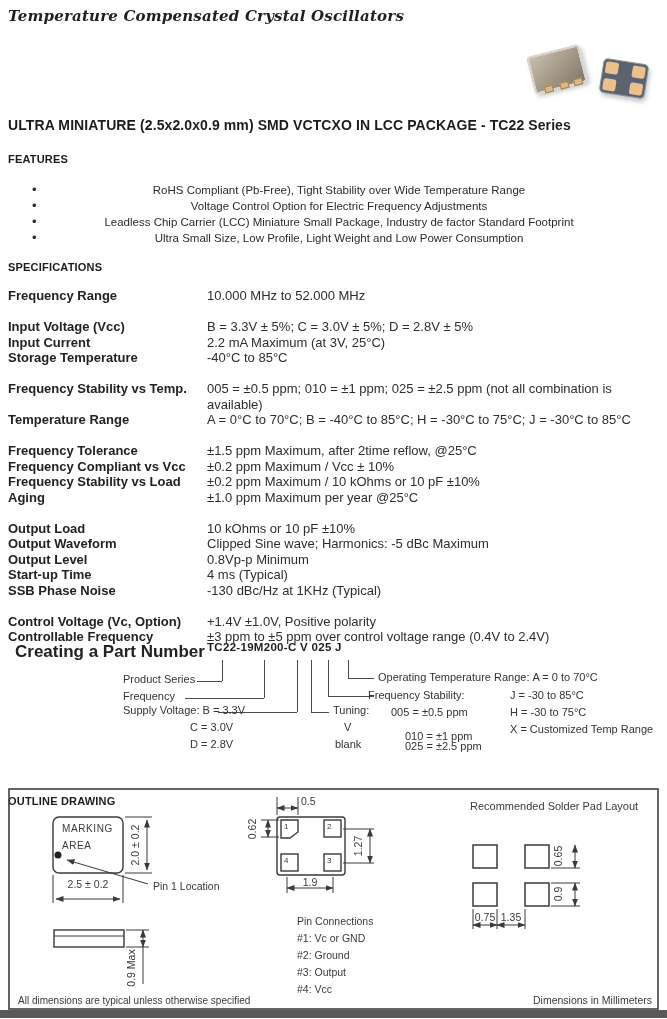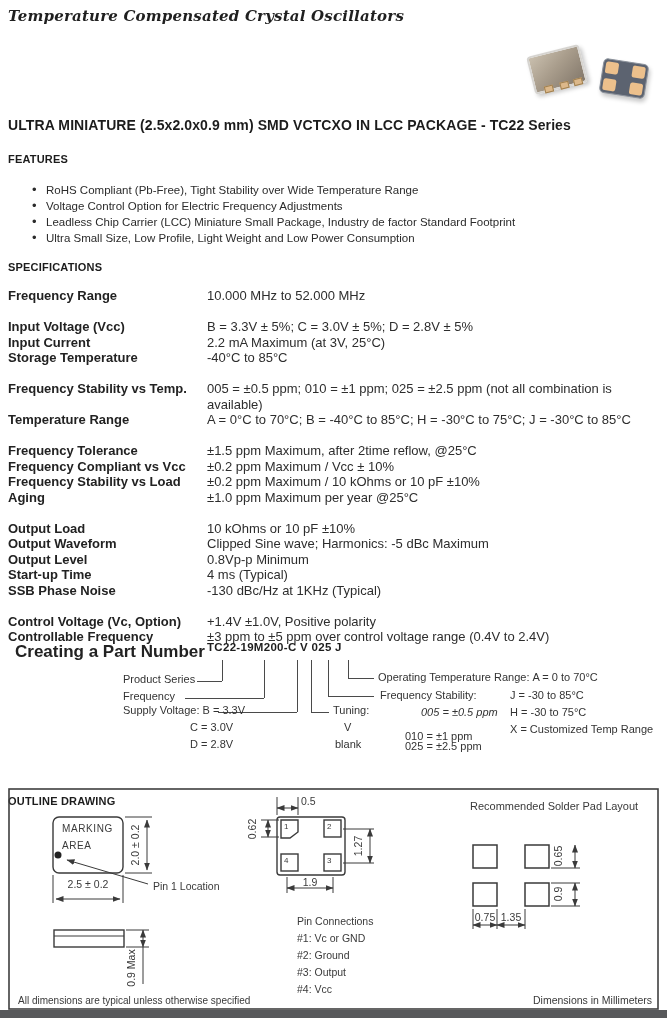--- a/index.html
+++ b/index.html
@@ -4,21 +4,21 @@
 <style>
   html,body{margin:0;padding:0;background:#e9e9e9;}
   .page{position:relative;width:667px;height:1019px;background:#ffffff;margin:0 auto;
         font-family:"Liberation Sans",sans-serif;color:#2b2b2b;overflow:hidden;padding-left:44px;}
   .abs{position:absolute;}
   .doc-title{left:8px;top:7px;font-family:"DejaVu Serif",serif;font-style:italic;font-weight:bold;
              font-size:15px;color:#1f1f1f;letter-spacing:0.2px;}
   .main-heading{left:8px;top:117px;font-size:14px;font-weight:bold;color:#1c1c1c;letter-spacing:0.1px;}
   .section-heading{font-size:11px;font-weight:bold;color:#1c1c1c;letter-spacing:0.2px;}
   .features-list{left:32px;top:182px;width:600px;font-size:11.5px;color:#2b2b2b;}
-  .feature-item{line-height:16px;padding-left:14px;position:relative;}
+  .feature-item{line-height:16px;padding-left:14px;position:relative;text-align:center;}
   .feature-item::before{content:"•";position:absolute;left:0;top:0;font-size:13px;}
   .spec-table{left:8px;top:288px;width:651px;font-size:13px;}
   .spec-group{margin-bottom:15.5px;}
   .spec-row{display:flex;line-height:15.5px;}
   .spec-label{width:199px;font-weight:bold;flex:none;color:#222;}
   .spec-value{flex:1;color:#2d2d2d;}
   
   .pn{left:0;top:640px;width:667px;height:126px;font-size:11px;color:#333;}
   .pn .lbl{position:absolute;white-space:nowrap;}
   .pn-vline{position:absolute;width:1.2px;background:#4a4a4a;}
@@ -174,22 +174,22 @@
     <div class="lbl" style="left:123px;top:33px;text-align:right;">Product Series</div>
     <div class="lbl" style="left:123px;top:50px;">Frequency</div>
     <div class="lbl" style="left:123px;top:64px;"><span>Supply Voltage:</span>&nbsp;<span>B = 3.3V</span></div>
     <div class="lbl" style="left:190px;top:81px;">C = 3.0V</div>
     <div class="lbl" style="left:190px;top:98px;">D = 2.8V</div>
 
     <div class="lbl" style="left:333px;top:64px;">Tuning:</div>
     <div class="lbl" style="left:344px;top:81px;">V</div>
     <div class="lbl" style="left:335px;top:98px;">blank</div>
 
-    <div class="lbl" style="left:380px;top:49px;">Frequency Stability:</div>
-    <div class="lbl" style="left:421px;top:66px;font-style:italic;">005 = ±0.5 ppm</div>
+    <div class="lbl" style="left:368px;top:49px;">Frequency Stability:</div>
+    <div class="lbl" style="left:391px;top:66px;">005 = ±0.5 ppm</div>
     <div class="lbl" style="left:405px;top:90px;text-align:right;">010 = ±1 ppm</div>
     <div class="lbl" style="left:405px;top:100px;">025 = ±2.5 ppm</div>
 
     <div class="lbl" style="left:378px;top:31px;"><span>Operating Temperature Range:</span>&nbsp;<span>A = 0 to 70°C</span></div>
     <div class="lbl" style="left:510px;top:49px;">J = -30 to 85°C</div>
     <div class="lbl" style="left:510px;top:66px;">H = -30 to 75°C</div>
     <div class="lbl" style="left:510px;top:83px;">X = Customized Temp Range</div>
   </div>
 
   <div class="abs section-heading" style="left:8px;top:795px;">OUTLINE DRAWING</div>

